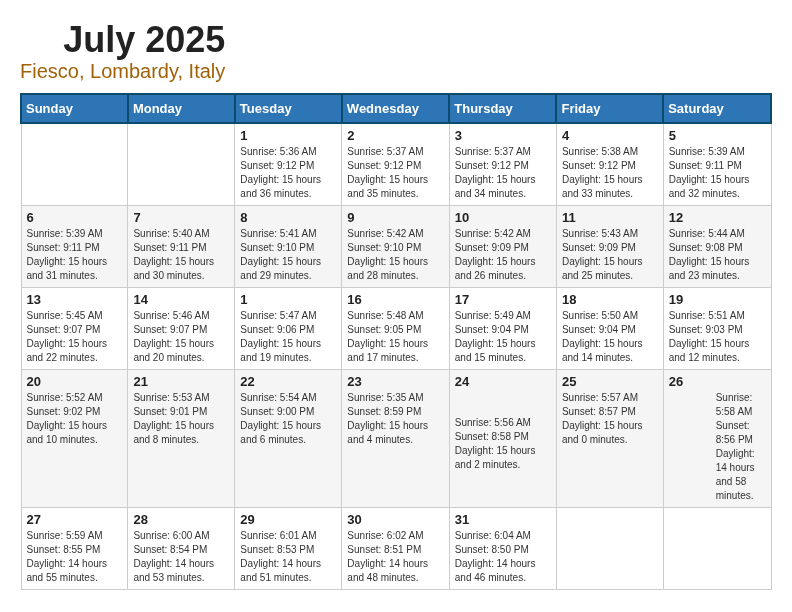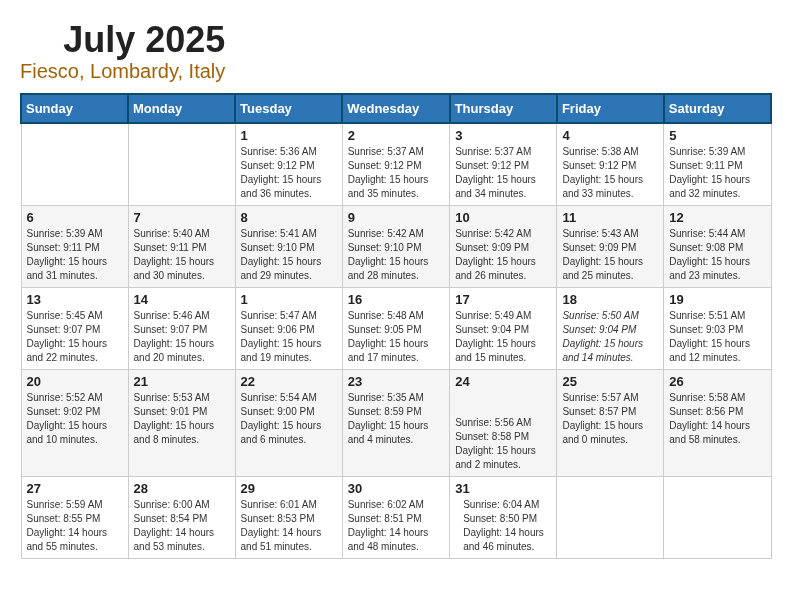--- a/index.html
+++ b/index.html
@@ -208,21 +208,21 @@
 Daylight: 15 hours and 17 minutes.</div>
         </td>
         <td>
           <span class="day-number">17</span>
           <div class="day-info" style="white-space: pre-line;">Sunrise: 5:49 AM
 Sunset: 9:04 PM
 Daylight: 15 hours and 15 minutes.</div>
         </td>
         <td>
           <span class="day-number">18</span>
-          <div class="day-info" style="white-space: pre-line; font-style: italic;">Sunrise: 5:50 AM
+          <div class="day-info" style="white-space: pre-line;">Sunrise: 5:50 AM
 Sunset: 9:04 PM
 Daylight: 15 hours and 14 minutes.</div>
         </td>
         <td>
           <span class="day-number">19</span>
           <div class="day-info" style="white-space: pre-line;">Sunrise: 5:51 AM
 Sunset: 9:03 PM
 Daylight: 15 hours and 12 minutes.</div>
         </td>
       </tr>
@@ -258,21 +258,21 @@
 Daylight: 15 hours and 2 minutes.</div>
         </td>
         <td>
           <span class="day-number">25</span>
           <div class="day-info" style="white-space: pre-line;">Sunrise: 5:57 AM
 Sunset: 8:57 PM
 Daylight: 15 hours and 0 minutes.</div>
         </td>
         <td>
           <span class="day-number">26</span>
-          <div class="day-info" style="white-space: pre-line;">Sunrise: 5:58 AM
+          <div class="day-info" style="white-space: pre-line; margin-left: 47px;">Sunrise: 5:58 AM
 Sunset: 8:56 PM
 Daylight: 14 hours and 58 minutes.</div>
         </td>
       </tr>
       <tr>
         <td>
           <span class="day-number">27</span>
           <div class="day-info" style="white-space: pre-line;">Sunrise: 5:59 AM
 Sunset: 8:55 PM
 Daylight: 14 hours and 55 minutes.</div>
@@ -290,21 +290,21 @@
 Daylight: 14 hours and 51 minutes.</div>
         </td>
         <td>
           <span class="day-number">30</span>
           <div class="day-info" style="white-space: pre-line;">Sunrise: 6:02 AM
 Sunset: 8:51 PM
 Daylight: 14 hours and 48 minutes.</div>
         </td>
         <td>
           <span class="day-number">31</span>
-          <div class="day-info" style="white-space: pre-line; margin-left: 8px;">Sunrise: 6:04 AM
+          <div class="day-info" style="white-space: pre-line;">Sunrise: 6:04 AM
 Sunset: 8:50 PM
 Daylight: 14 hours and 46 minutes.</div>
         </td>
         <td class="empty-cell"></td>
         <td class="empty-cell"></td>
       </tr>
     </tbody>
 </table>
 
 </body></html>

